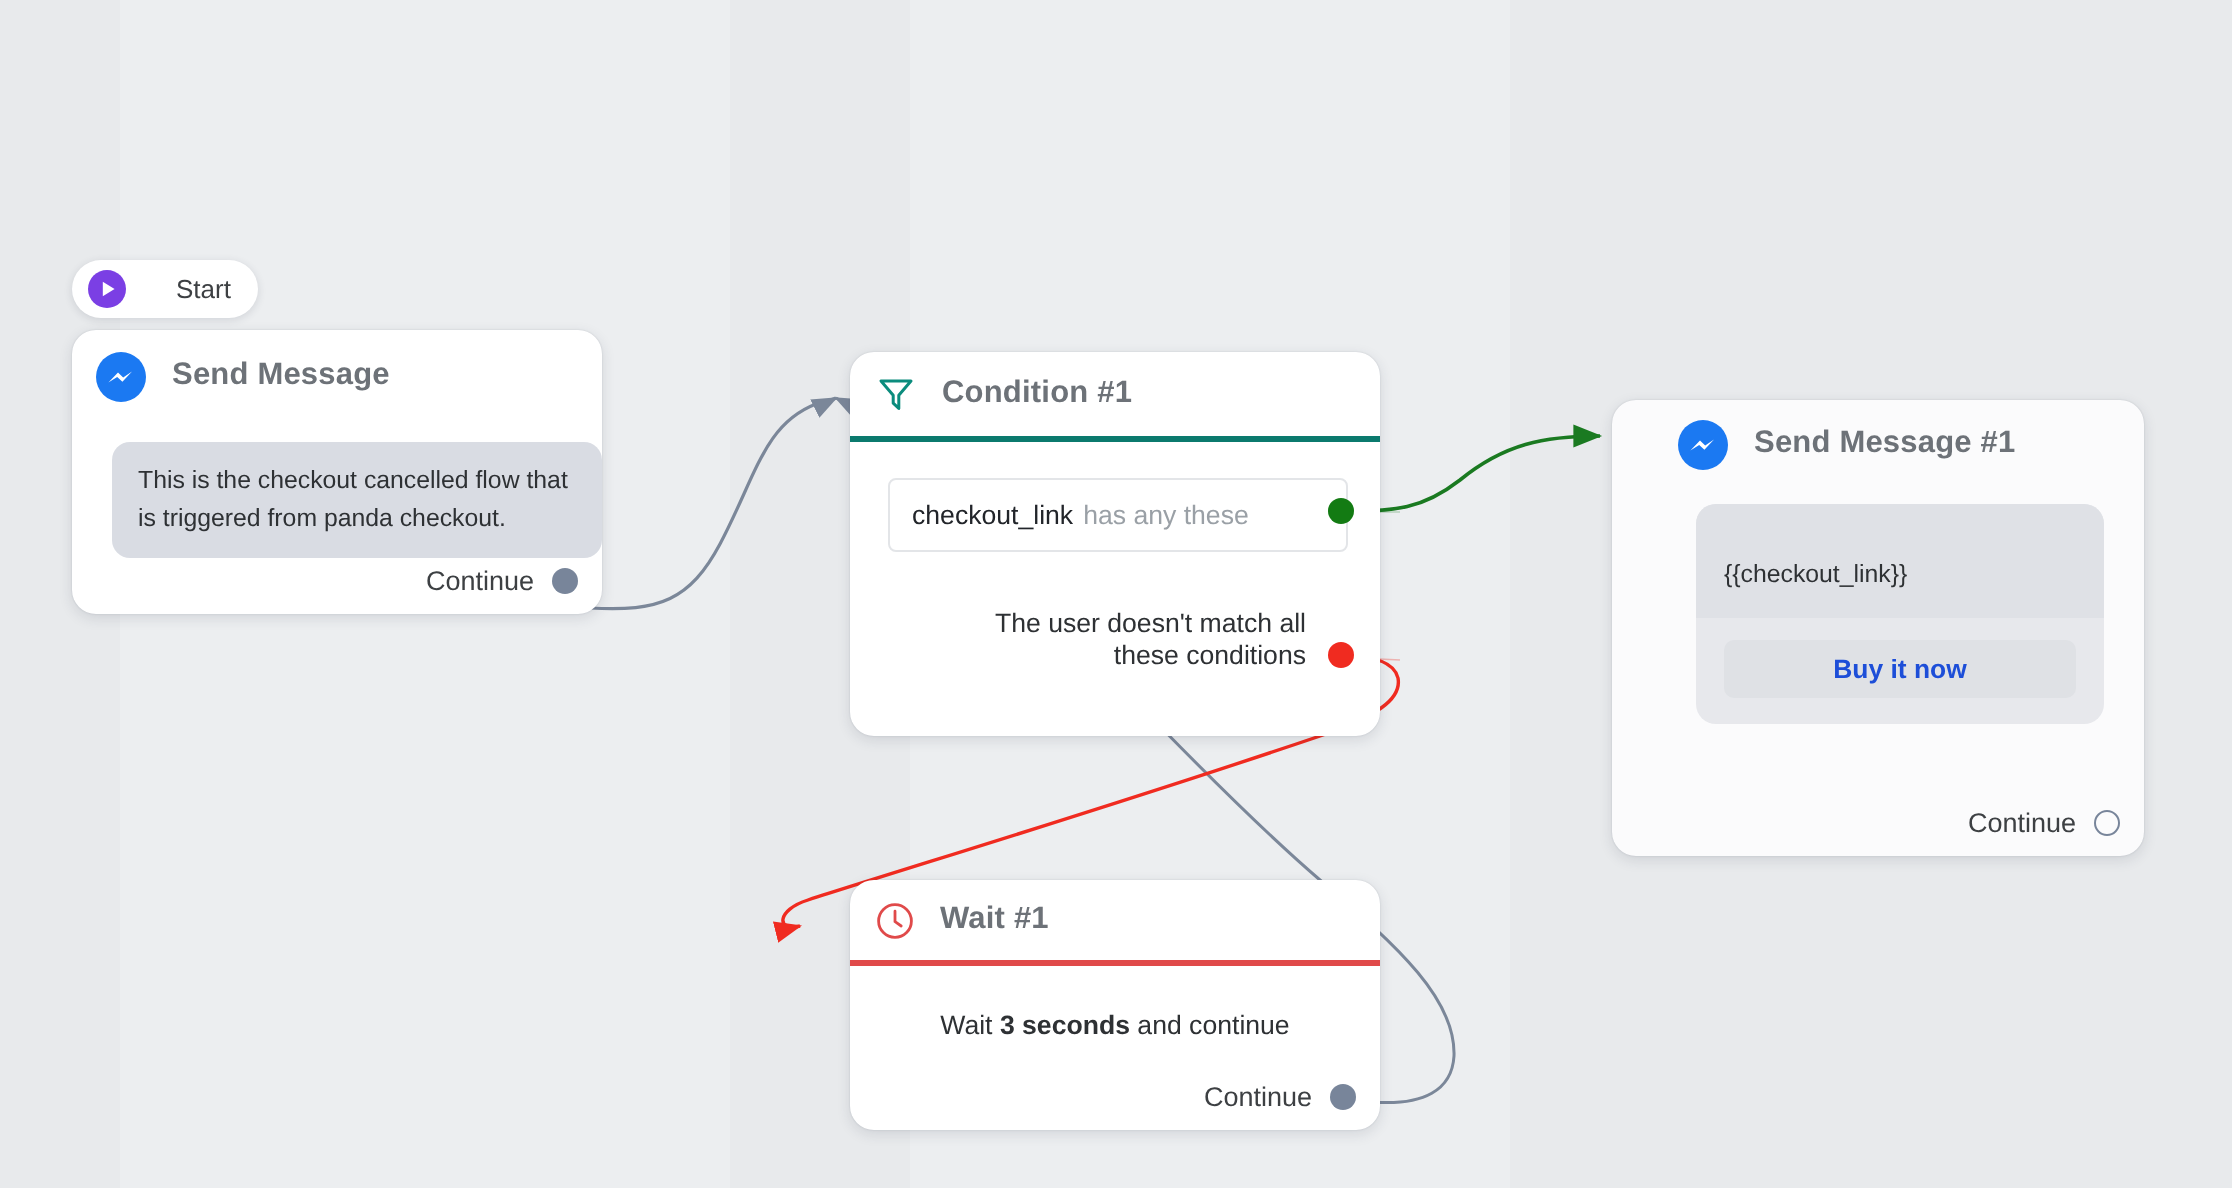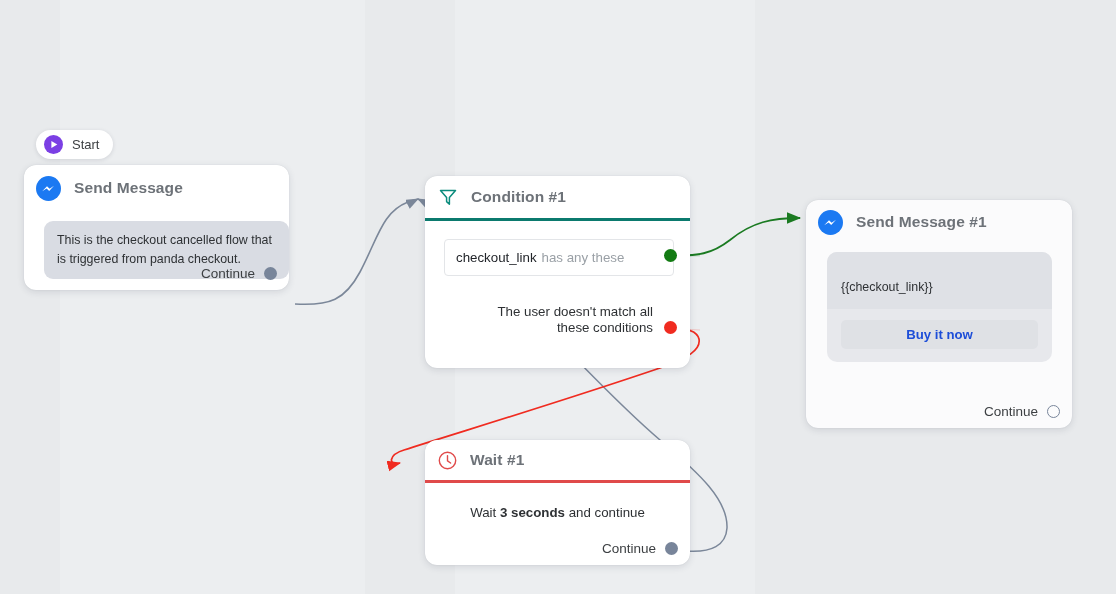--- a/index.html
+++ b/index.html
@@ -69,36 +69,36 @@
 
   
   #start-pill {
     position: absolute;
     left: 36px;
     top: 130px;
     height: 29px;
     padding: 0 14px 0 8px;
     display: flex;
     align-items: center;
-    gap: 9px;
+    gap: 25px;
     background: #ffffff;
     border-radius: 15px;
     box-shadow: 0 1px 4px rgba(40,50,70,0.14);
   }
   #start-pill .label {
     font-size: 13px;
     color: #3d4043;
   }
 
   
   #node-send-message {
-    left: 24px;
+    left: 36px;
     top: 165px;
     width: 265px;
-    height: 125px;
+    height: 142px;
   }
   #node-send-message .node-header {
     height: 46px;
     padding: 0 0 0 12px;
     gap: 13px;
   }
   .msg-bubble-plain {
     margin: 10px 0 0 20px;
     background: #d9dce3;
     border-radius: 9px;
@@ -190,20 +190,21 @@
     background: #f02b20;
   }
 
   
   #node-send-message-1 {
     left: 806px;
     top: 200px;
     width: 266px;
     height: 228px;
     background: #fbfbfc;
+    padding-left: 21px;
   }
   #node-send-message-1 .node-header {
     height: 44px;
     padding: 0 0 0 12px;
     gap: 13px;
   }
   .msg-card {
     margin: 8px 20px 0 21px;
     border-radius: 10px;
     overflow: hidden;

